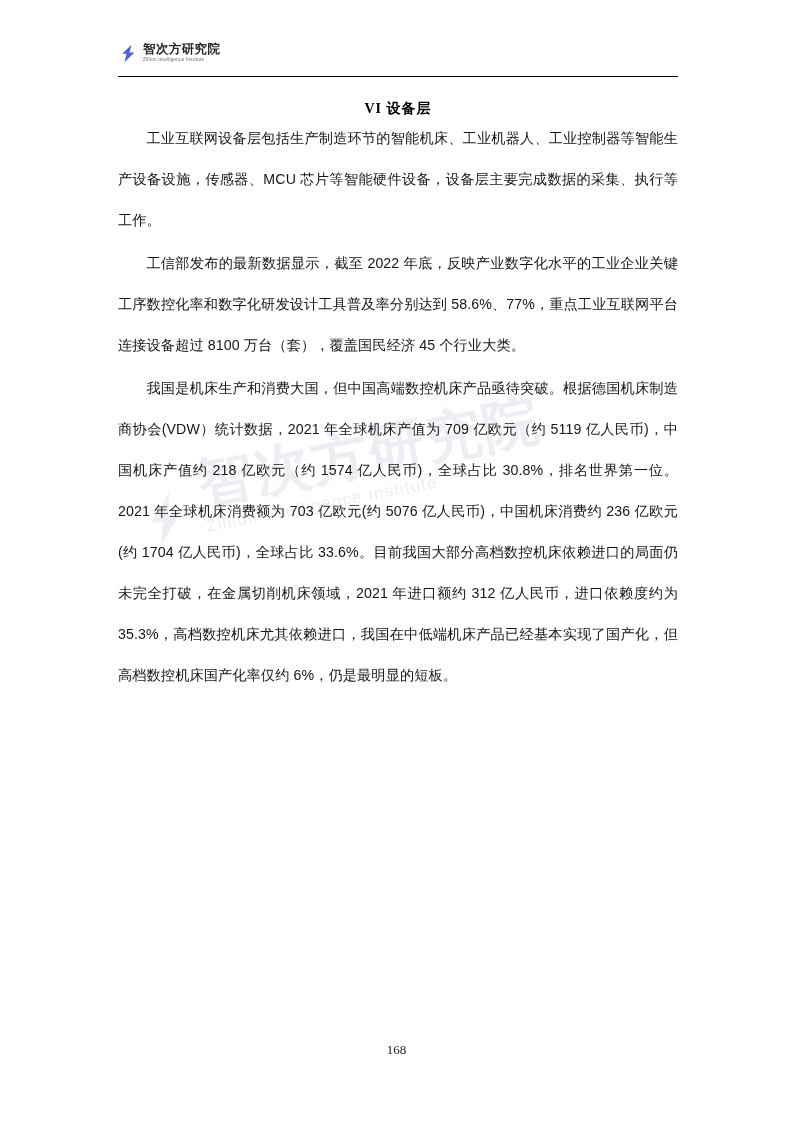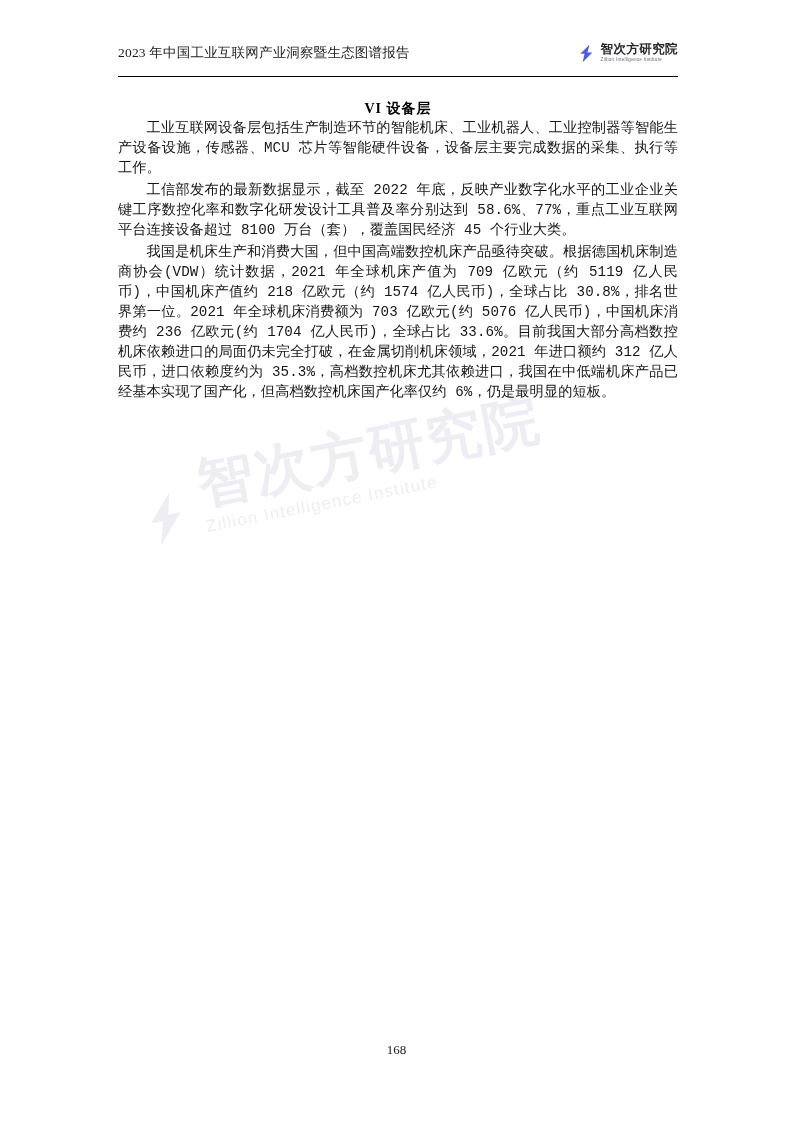--- a/index.html
+++ b/index.html
@@ -140,24 +140,24 @@
   .doc-title {
     font-family: "Liberation Serif", "DejaVu Serif", serif;
     font-size: 14px;
     font-weight: 700;
     color: #000000;
     text-align: center;
     margin: 8px 0 0 0;
     letter-spacing: 1px;
   }
   p.para {
-    font-family: Liberation Mono, monospace;
+    font-family: Liberation Sans, sans-serif;
     font-size: 14.2px;
     color: #161616;
-    line-height: 20px;
+    line-height: 41px;
     text-align: justify;
     text-justify: inter-ideograph;
     margin: 0 0 2px 0;
     text-indent: 2em;
     letter-spacing: 0.1px;
   }
   .para-gap-top { margin-top: 23px; }
   .para-gap { margin-top: 3px; }
   .section-heading {
     font-family: "Liberation Sans", "DejaVu Sans", sans-serif;
@@ -198,21 +198,20 @@
         <path d="M40 4 L14 34 L27 34 L20 60 L48 28 L34 28 Z" fill="#dcdce8"></path>
       </svg>
       <div class="wm-text-block">
         <span class="wm-cn">智次方研究院</span>
         <span class="wm-en">Zillion Intelligence Institute</span>
       </div>
     </div>
   </div>
 
   <div class="header">
-    <span class="header-title">2023 年中国工业互联网产业洞察暨生态图谱报告</span>
     <div class="header-logo">
       <svg class="logo-mark" viewBox="0 0 64 64">
         <path d="M41 5 L13 33 L26 33 L20 59 L50 29 L35 29 Z" fill="#4d5de0"></path>
       </svg>
       <div class="logo-text">
         <span class="logo-cn">智次方研究院</span>
         <span class="logo-en">Zillion Intelligence Institute</span>
       </div>
     </div>
   </div>

